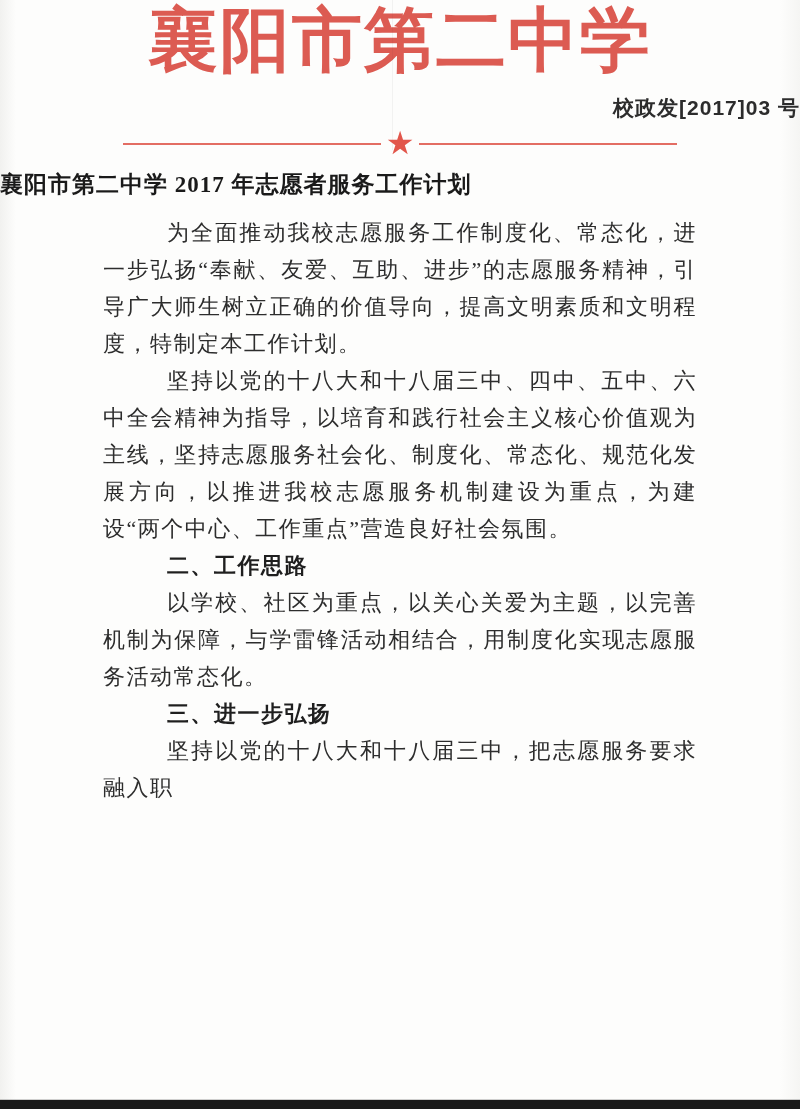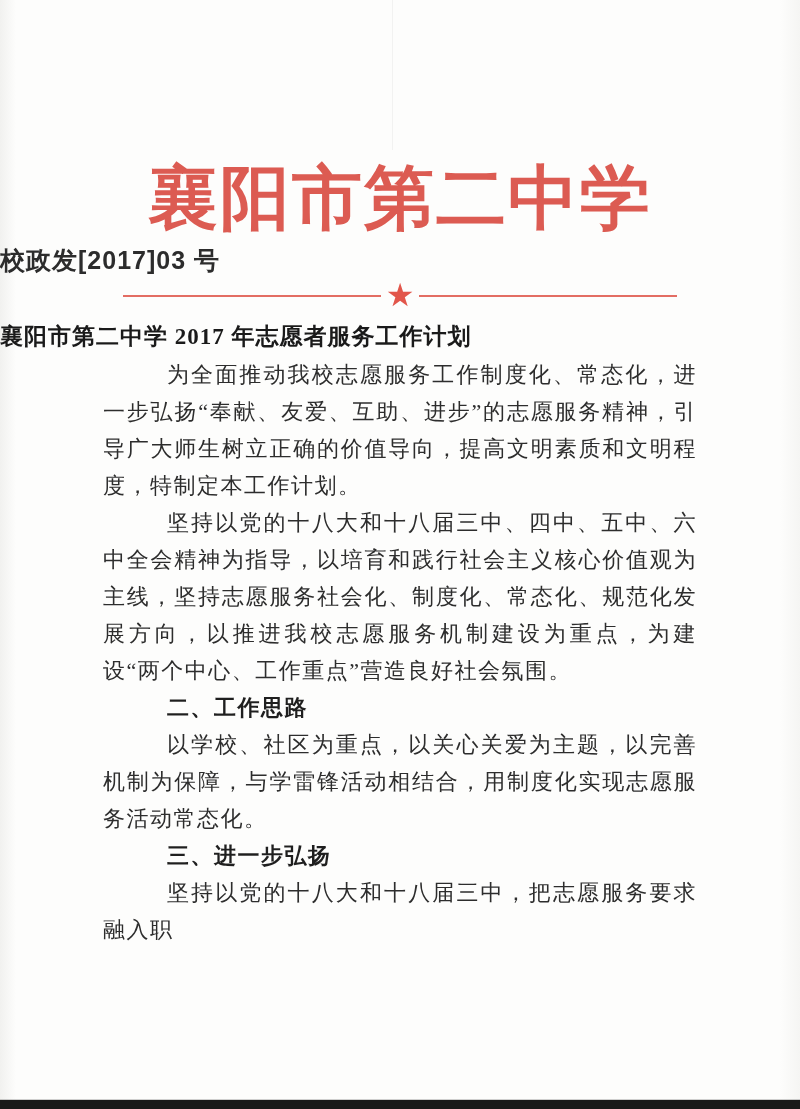--- a/index.html
+++ b/index.html
@@ -34,34 +34,34 @@
     background: rgba(60,60,60,0.06);
   }
   
   .scan-bottom-bar {
     position: absolute;
     left: 0; bottom: 0;
     width: 100%; height: 9px;
     background: #191919;
     box-shadow: 0 -1px 0 rgba(0,0,0,0.18);
   }
-  header { padding-top: 158px; }
+  header { }
   .school-name {
     margin: 0;
     text-align: center;
     font-size: 70px;
     line-height: 82px;
     font-weight: 700;
     letter-spacing: 2px;
     color: var(--header-red);
   }
   .doc-number {
-    margin-top: 6px;
-    text-align: left;
-    font-size: 25px;
+    margin-top: 12px;
+    text-align: right;
+    font-size: 21px;
     line-height: 28px;
     font-weight: 700;
     letter-spacing: 1px;
     color: #2c2c2c;
     font-family: "Liberation Sans", "DejaVu Sans", sans-serif;
   }
   .divider {
     width: 554px;
     height: 32px;
     margin: 6px auto 0 auto;
@@ -84,21 +84,21 @@
     margin: 9px 0 0 0;
     text-align: left;
     font-size: 23px;
     line-height: 32px;
     font-weight: 700;
     letter-spacing: 1px;
     color: #1a1a1a;
   }
   .body-text {
     width: 594px;
-    margin: 3px auto 0 103px;
+    margin: 13px auto 0 103px;
     font-size: 22px;
     line-height: 37px;
     letter-spacing: 1.5px;
     text-align: justify;
     color: var(--ink);
   }
   .body-text p { margin: 0; }
   .body-text .paragraph { text-indent: 64px; }
   .body-text .heading {
     text-indent: 64px;

